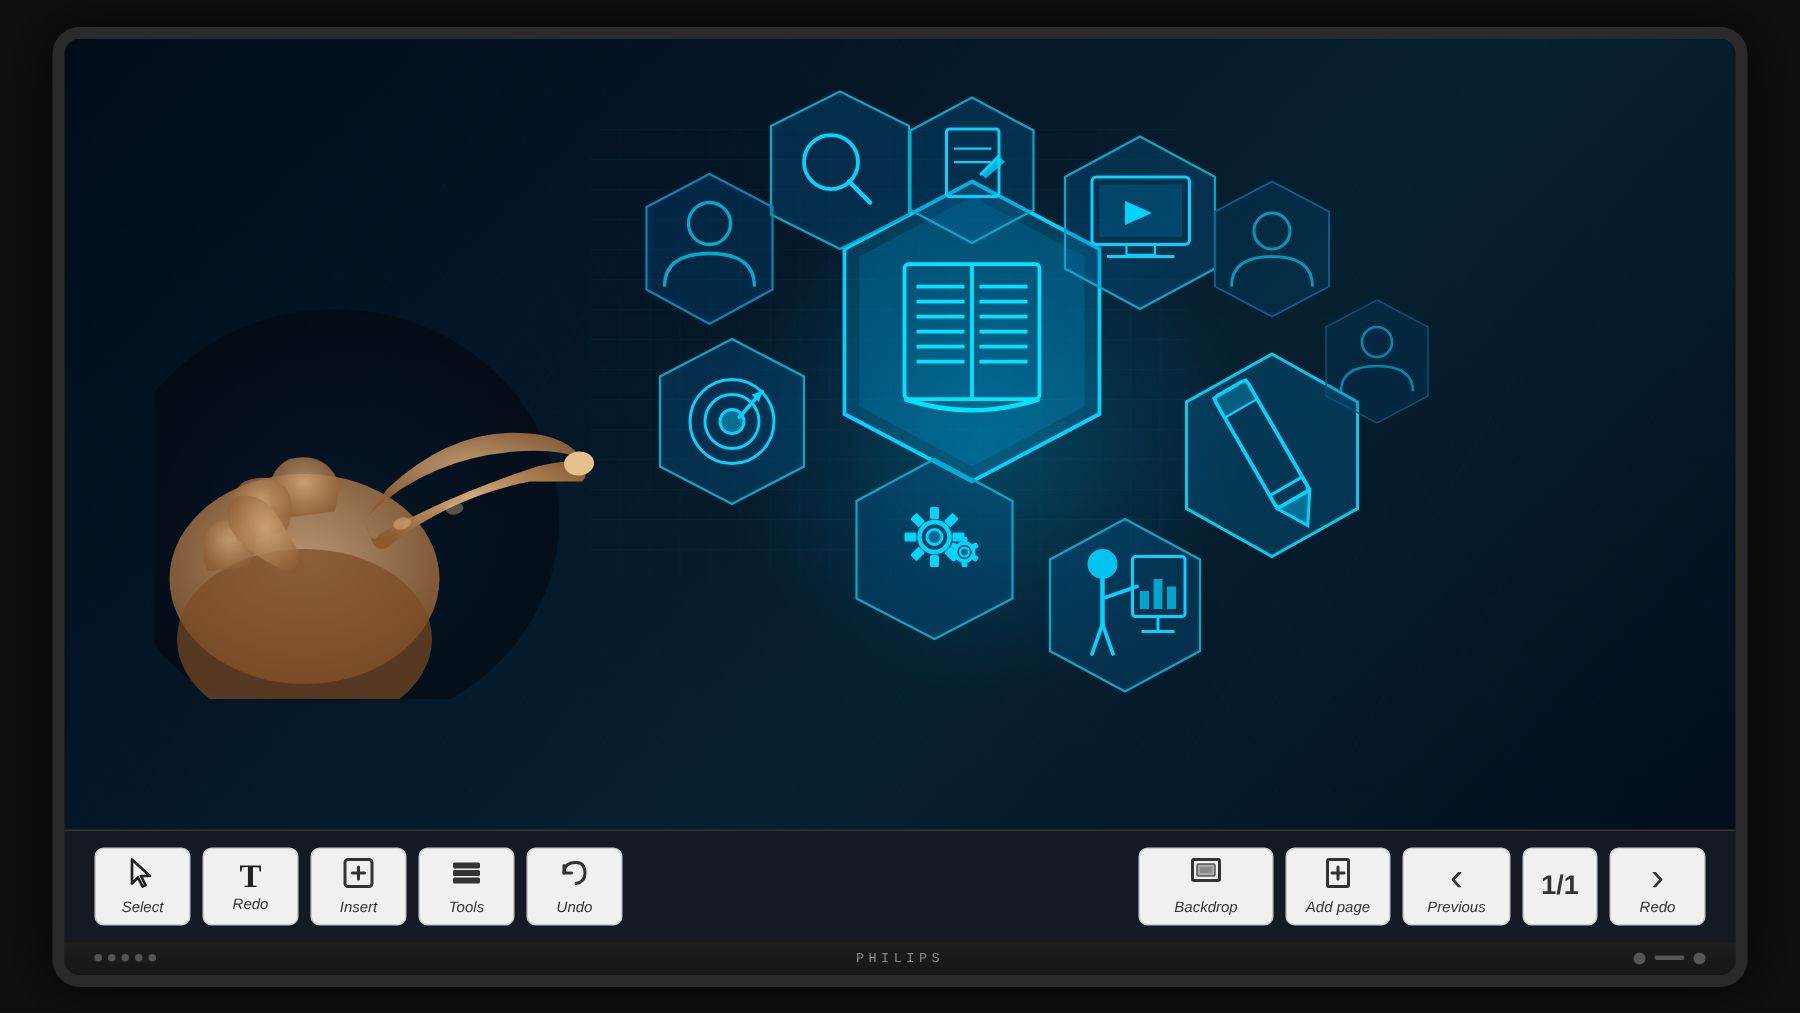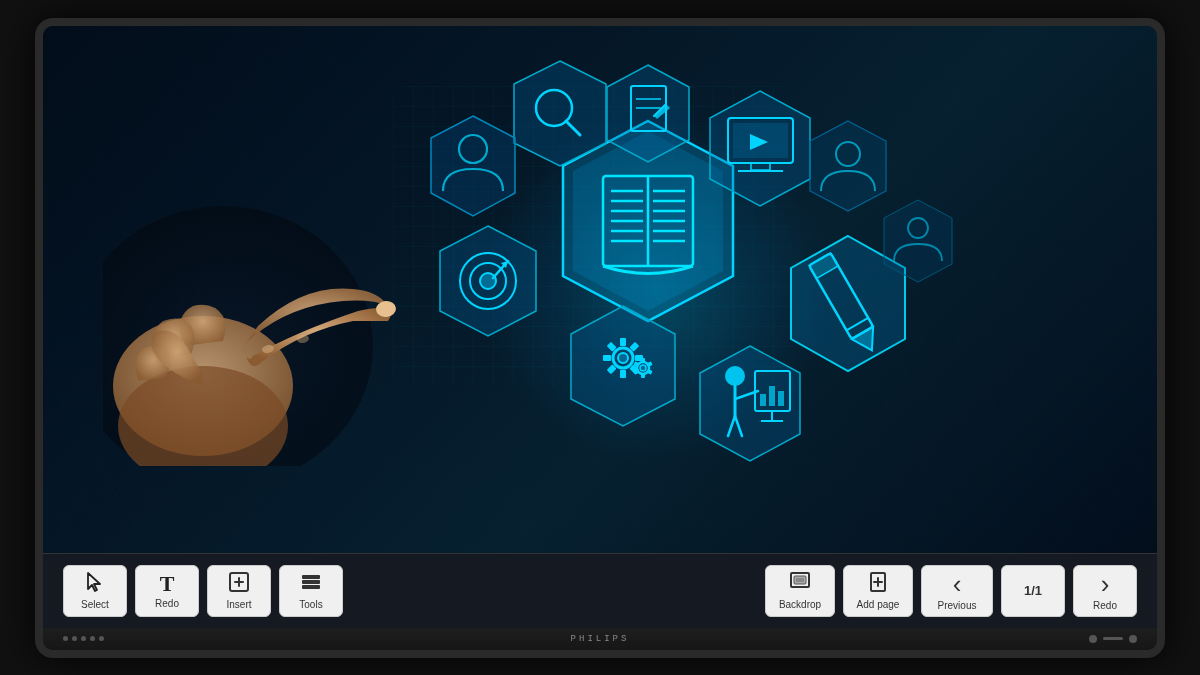--- a/index.html
+++ b/index.html
@@ -141,20 +141,21 @@
     .tool-btn .btn-icon {
       font-size: 20px;
       line-height: 1;
       color: #222;
     }
 
     .tool-btn .btn-label {
       font-size: 10px;
       color: #333;
       font-family: Arial, sans-serif;
+      font-style: italic;
     }
 
     
     .bezel-bottom {
       height: 22px;
       background: linear-gradient(to bottom, #1e1e1e, #161616);
       display: flex;
       align-items: center;
       justify-content: center;
       position: relative;
@@ -203,26 +204,26 @@
       background: #555;
       border-radius: 50%;
     }
 
     
     .page-indicator {
       display: flex;
       flex-direction: column;
       align-items: center;
       justify-content: center;
-      width: 64px;
+      width: 50px;
       height: 52px;
       background: #f0f0f0;
       border-radius: 6px;
       border: 1px solid #ccc;
-      font-size: 13px;
+      font-size: 18px;
       color: #333;
       font-weight: bold;
     }
 
     
     .digital-grid {
       position: absolute;
       top: 60px;
       left: 350px;
       width: 400px;
@@ -485,27 +486,36 @@
         <span class="btn-icon">
           <svg width="22" height="22" viewBox="0 0 22 22" fill="none">
             <rect x="2" y="4" width="18" height="4" rx="1" fill="#333"></rect>
             <rect x="2" y="9" width="18" height="4" rx="1" fill="#333"></rect>
             <rect x="2" y="14" width="18" height="4" rx="1" fill="#333"></rect>
           </svg>
         </span>
         <span class="btn-label">Tools</span>
       </div>
 
+      <div class="tool-btn">
+        <span class="btn-icon">
+          <svg width="22" height="22" viewBox="0 0 22 22" fill="none">
+            <path d="M 4 11 Q 4 4 12 4 Q 18 4 18 11 Q 18 17 12 18" stroke="#333" stroke-width="2" fill="none" stroke-linecap="round"></path>
+            <polyline points="4,6 4,11 9,11" stroke="#333" stroke-width="2" fill="none" stroke-linejoin="round" stroke-linecap="round"></polyline>
+          </svg>
+        </span>
+        <span class="btn-label">Undo</span>
+      </div>
 
 
     </div>
 
     <div class="toolbar-right">
 
-      <div class="tool-btn" style="width:70px;">
+      <div class="tool-btn" style="width:90px;">
         <span class="btn-icon">
           <svg width="22" height="22" viewBox="0 0 22 22" fill="none">
             <rect x="2" y="2" width="18" height="14" rx="1" stroke="#333" stroke-width="2"></rect>
             <rect x="5" y="5" width="12" height="8" rx="1" fill="#aaa" stroke="#555" stroke-width="1"></rect>
             <rect x="7" y="7" width="8" height="4" fill="#888"></rect>
           </svg>
         </span>
         <span class="btn-label">Backdrop</span>
       </div>
 

